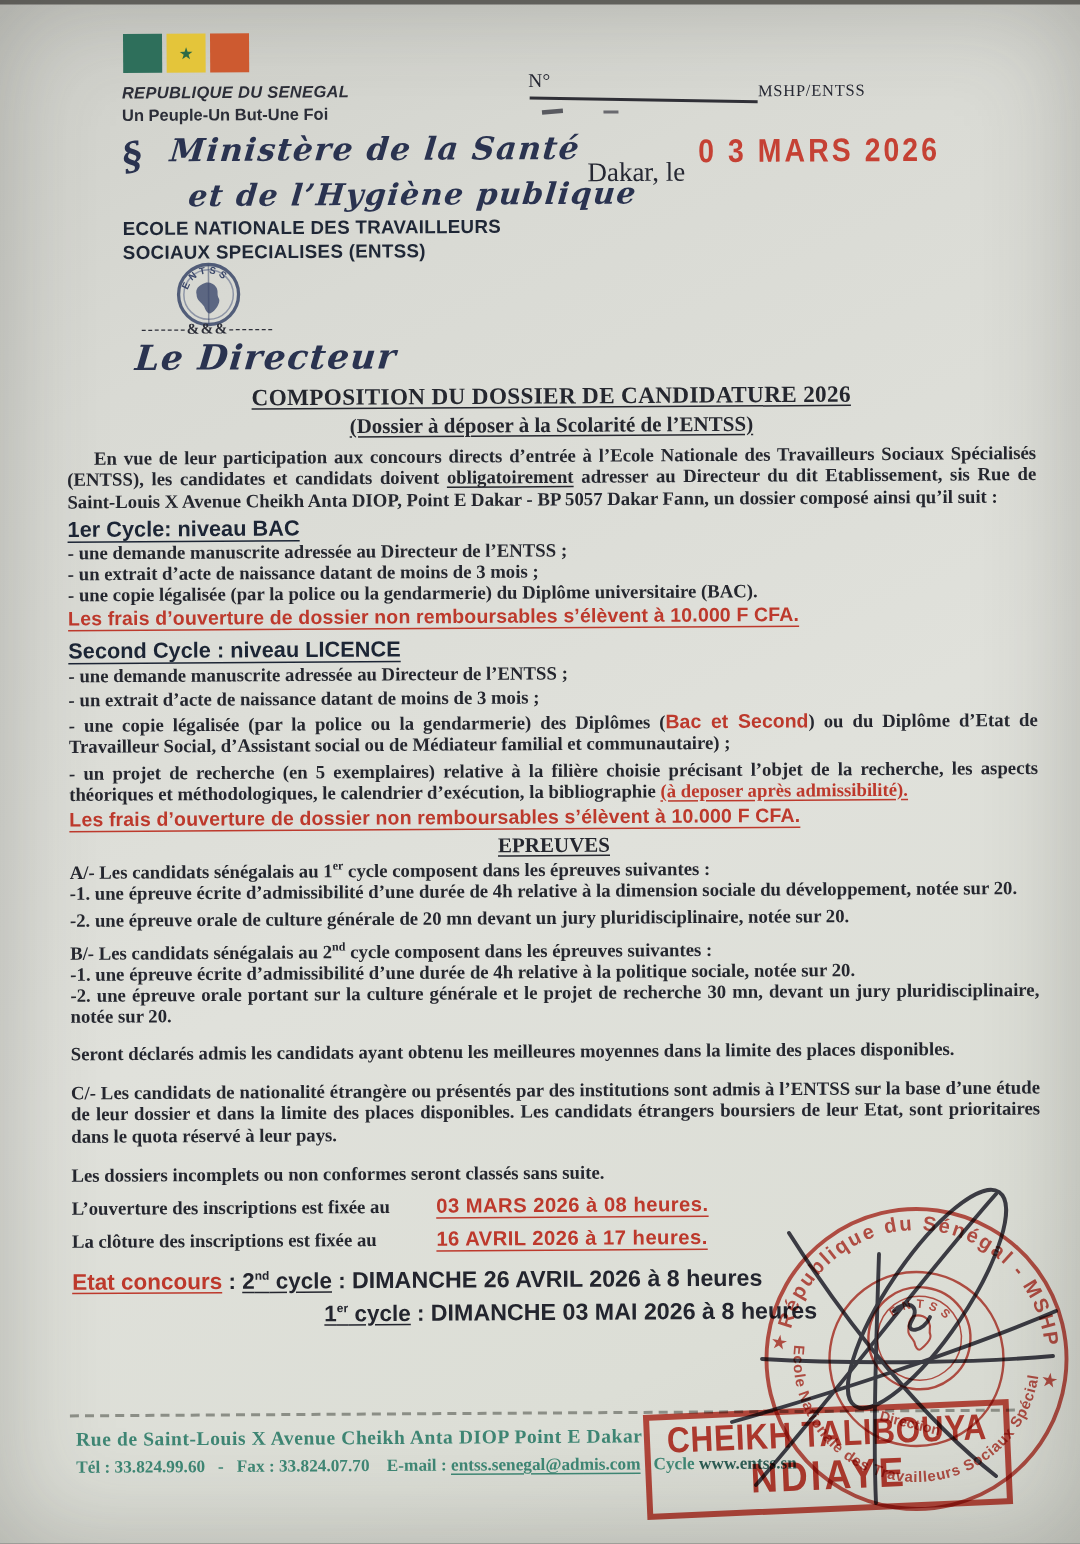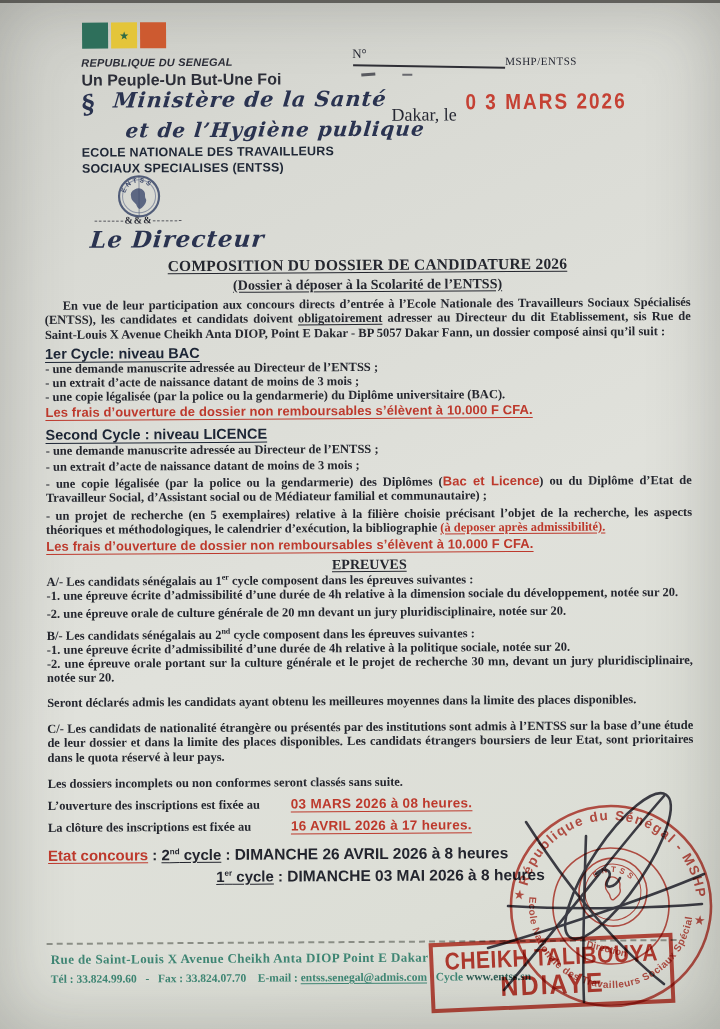--- a/index.html
+++ b/index.html
@@ -13,21 +13,21 @@
   .topedge{position:absolute;top:0;left:0;right:0;height:3px;background:#403f3b;opacity:.75;}
   .abs{position:absolute;}
   .sans{font-family:"Liberation Sans",sans-serif;}
   .red{color:#bd392c;}
   .u{text-decoration:underline;text-underline-offset:2px;}
   
   .flag{display:flex;gap:3px;}
   .flag .sq{width:26px;height:26px;display:flex;align-items:center;justify-content:center;}
   
   .rep1{font-family:"Liberation Sans",sans-serif;font-weight:700;font-size:11px;color:#2c2e38;letter-spacing:.2px;}
-  .rep2{font-family:"Liberation Sans",sans-serif;font-weight:700;font-size:16px;color:#2c2e38;}
+  .rep2{font-family:"Liberation Sans",sans-serif;font-weight:700;font-size:11px;color:#2c2e38;}
   .script{font-family:"DejaVu Serif",serif;font-style:italic;font-weight:700;color:#2a3350;transform:skewX(-6deg);letter-spacing:1px;}
   .school{font-family:"Liberation Sans",sans-serif;font-weight:700;font-size:12.5px;color:#1f2736;letter-spacing:.2px;}
   .stampred{color:#c54134;font-family:"Liberation Sans",sans-serif;font-weight:700;}
   
   .doc{position:absolute;left:46px;right:28px;top:256px;font-size:12.5px;line-height:1.13;
        font-weight:700;text-align:justify;color:#25272f;}
   .center{text-align:center;}
   .h-cycle{font-family:"Liberation Sans",sans-serif;font-weight:700;font-size:14.5px;color:#1c2535;
            text-decoration:underline;text-underline-offset:3px;text-align:left;}
   .fee{font-family:"Liberation Sans",sans-serif;font-weight:700;font-size:13px;color:#bd392c;
@@ -106,21 +106,21 @@
 
       <div class="h-cycle" style="margin-top:4px;">1er Cycle: niveau BAC</div>
       <div class="item">- une demande manuscrite adressée au Directeur de l’ENTSS ;</div>
       <div class="item">- un extrait d’acte de naissance datant de moins de 3 mois ;</div>
       <div class="item">- une copie légalisée (par la police ou la gendarmerie) du Diplôme universitaire (BAC).</div>
       <div class="fee" style="margin-top:2px;">Les frais d’ouverture de dossier non remboursables s’élèvent à 10.000 F CFA.</div>
 
       <div class="h-cycle" style="margin-top:6px;">Second Cycle : niveau LICENCE</div>
       <div class="item">- une demande manuscrite adressée au Directeur de l’ENTSS ;</div>
       <div class="item" style="margin-top:2px;">- un extrait d’acte de naissance datant de moins de 3 mois ;</div>
-      <p style="margin:3px 0 0 0;"><span>- une copie légalisée (par la police ou la gendarmerie) des Diplômes (</span><span class="sans red" style="font-size:13px;">Bac et Licence</span><span>) ou du Diplôme d’Etat de Travailleur Social, d’Assistant social ou de Médiateur familial et communautaire) ;</span></p>
+      <p style="margin:3px 0 0 0;"><span>- une copie légalisée (par la police ou la gendarmerie) des Diplômes (</span><span class="sans red" style="font-size:13px;">Bac et Second</span><span>) ou du Diplôme d’Etat de Travailleur Social, d’Assistant social ou de Médiateur familial et communautaire) ;</span></p>
       <p style="margin:3px 0 0 0;"><span>- un projet de recherche (en 5 exemplaires) relative à la filière choisie précisant l’objet de la recherche, les aspects théoriques et méthodologiques, le calendrier d’exécution, la bibliographie </span><span class="red u">(à deposer après admissibilité).</span></p>
       <div class="fee" style="margin-top:3px;">Les frais d’ouverture de dossier non remboursables s’élèvent à 10.000 F CFA.</div>
 
       <div class="center u" style="font-size:14px;margin-top:4px;">EPREUVES</div>
       <p style="margin:1px 0 0 0;"><span>A/- Les candidats sénégalais au 1</span><sup>er</sup><span> cycle composent dans les épreuves suivantes :</span></p>
       <div class="item">-1. une épreuve écrite d’admissibilité d’une durée de 4h relative à la dimension sociale du développement, notée sur 20.</div>
       <div class="item" style="margin-top:3px;">-2. une épreuve orale de culture générale de 20 mn devant un jury pluridisciplinaire, notée sur 20.</div>
 
       <p style="margin:8px 0 0 0;"><span>B/- Les candidats sénégalais au 2</span><sup>nd</sup><span> cycle composent dans les épreuves suivantes :</span></p>
       <div class="item">-1. une épreuve écrite d’admissibilité d’une durée de 4h relative à la politique sociale, notée sur 20.</div>

